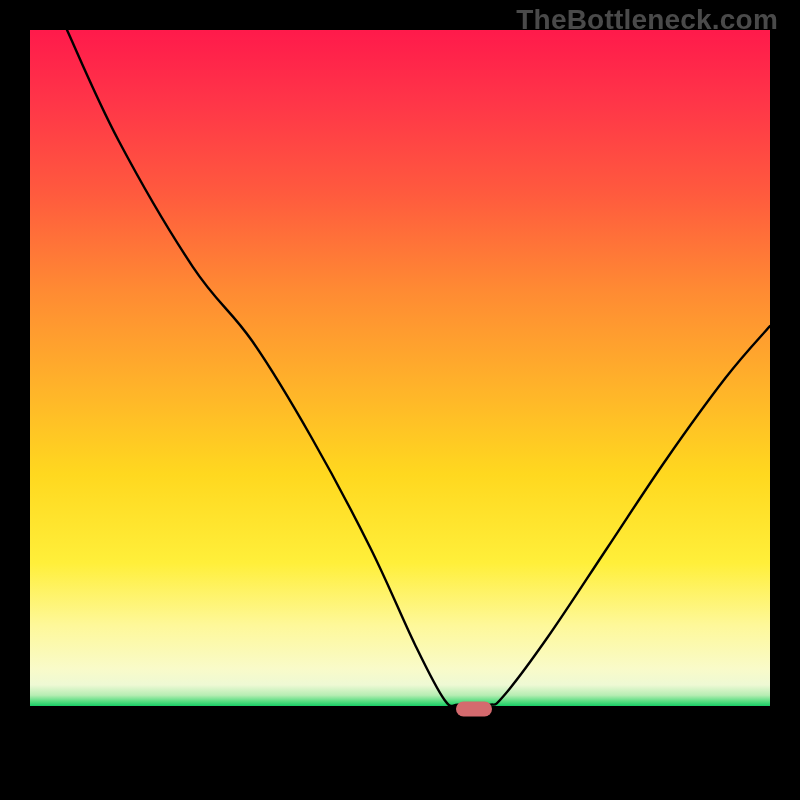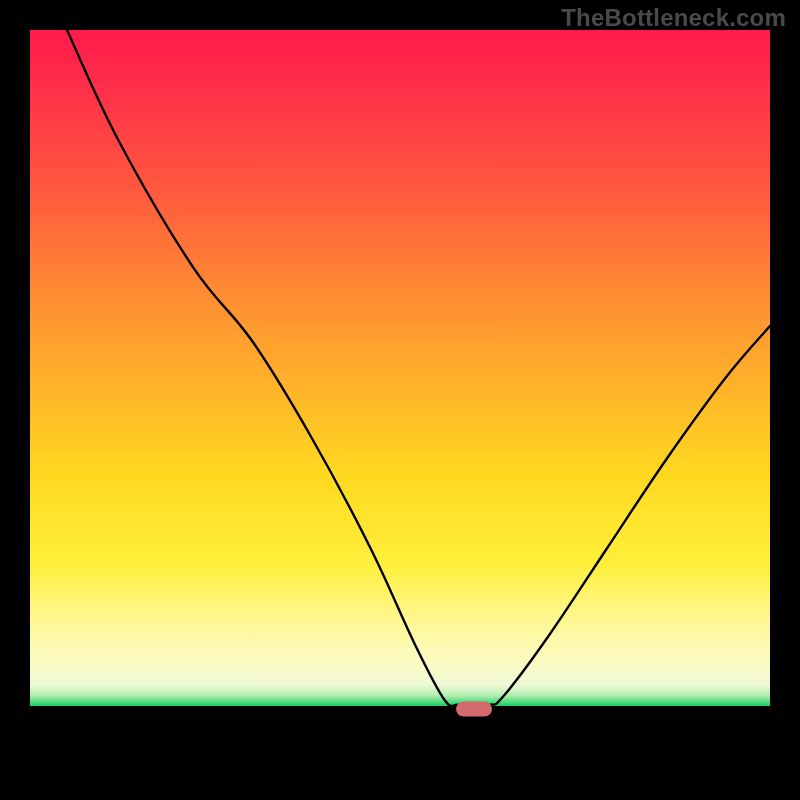--- a/index.html
+++ b/index.html
@@ -13,22 +13,22 @@
   }
   .frame {
     position: relative;
     width: 800px;
     height: 800px;
     background: #000;
   }
   .watermark {
     position: absolute;
     top: 4px;
-    right: 14px;
-    font-size: 24px;
+    right: 22px;
+    font-size: 28px;
     font-weight: 600;
     color: #4a4a4a;
     letter-spacing: 0.2px;
     z-index: 5;
   }
   .plot-area {
     position: absolute;
     left: 30px;
     top: 30px;
     width: 740px;

